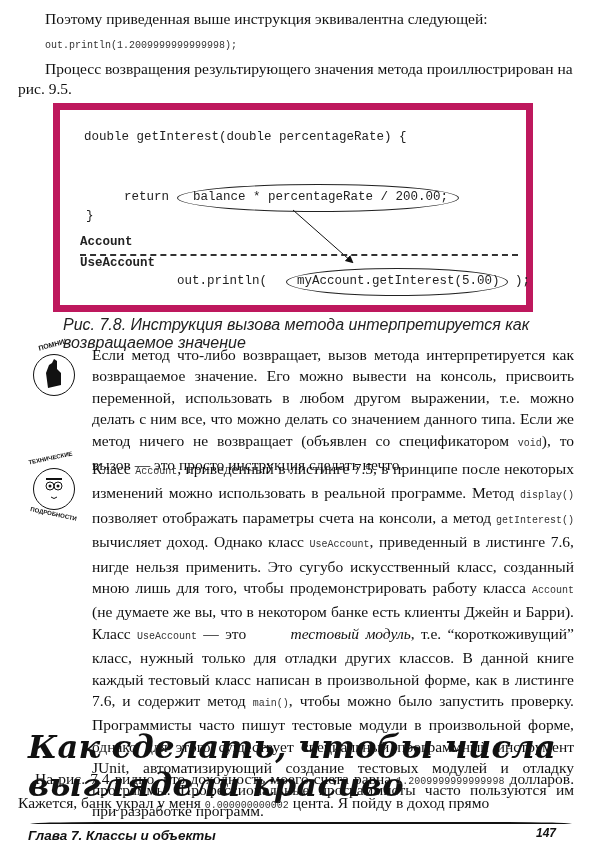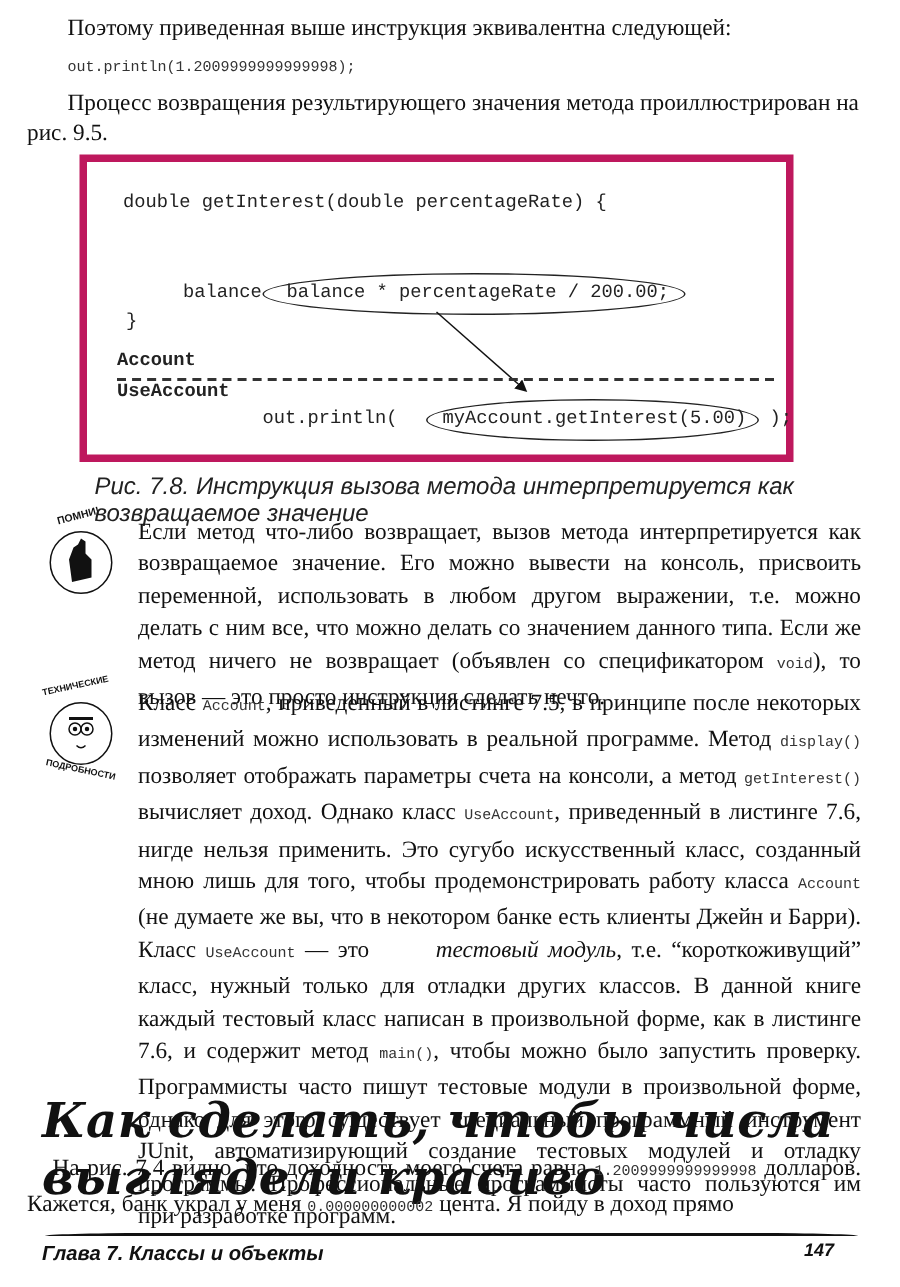--- a/index.html
+++ b/index.html
@@ -2,21 +2,21 @@
 <html><head>
   <meta charset="utf-8">
   <style>
     html, body { margin:0; padding:0; background:#fff; }
     body { width:600px; height:858px; position:relative; overflow:hidden; color:#111;
       font-family:"Liberation Serif", serif; }
     .abs { position:absolute; }
     .p { font-size:15.5px; line-height:21.4px; }
     .mono { font-family:"Liberation Mono", monospace; font-size:10px; color:#333; }
     .ind { text-indent:17px; }
-    .fig { left:53px; top:103px; width:466px; height:195px; border:5px solid #be185d; }
+    .fig { left:53px; top:103px; width:466px; height:195px; border:7px solid #be185d; }
     .code { font-family:"Liberation Mono", monospace; font-size:12.5px; color:#222; white-space:pre; position:absolute; }
     .bold { font-weight:bold; }
     .ellipse { position:absolute; border:1.3px solid #222; border-radius:50%; }
     .dash { position:absolute; left:20px; width:438px; border-top:2px dashed #333; }
     .caption { left:63px; top:316px; font-family:"Liberation Sans", sans-serif; font-style:italic; font-size:16px; color:#222; }
     .icon { position:absolute; width:40px; height:40px; border:1.5px solid #111; border-radius:50%; }
     .tip { left:92px; width:482px; text-align:justify; }
     .heading { left:28px; top:728px; font-family:"DejaVu Serif", serif; font-style:italic; font-weight:bold; font-size:32px; letter-spacing:0.3px; }
     .footer-line { left:30px; top:822px; width:542px; border-top:2px solid #111; border-radius:50% 50% 0 0 / 8px 8px 0 0; }
     .footer-left { left:28px; top:828px; font-family:"Liberation Sans", sans-serif; font-style:italic; font-weight:bold; font-size:13.5px;text-align:center; }
@@ -26,21 +26,21 @@
 </head>
 <body>
 
 <div class="abs p" style="left:45px;top:8px;">Поэтому приведенная выше инструкция эквивалентна следующей:</div>
 <div class="abs mono" style="left:45px;top:40px;">out.println(1.2009999999999998);</div>
 <div class="abs p" style="left:45px;top:58px;">Процесс возвращения результирующего значения метода проиллюстрирован на</div>
 <div class="abs p" style="left:18px;top:78px;">рис. 9.5.</div>
 
 <div class="abs fig">
   <span class="code" style="left:24px;top:20px;">double getInterest(double percentageRate) {</span>
-  <span class="code" style="left:64px;top:80px;">balance</span>
+  <span class="code" style="left:64px;top:80px;">return</span>
   <div class="ellipse" style="left:117px;top:74px;width:280px;height:26px;"></div>
   <span class="code" style="left:133px;top:80px;">balance * percentageRate / 200.00;</span>
   <span class="code" style="left:26px;top:99px;">}</span>
   <svg class="abs" style="left:0;top:0;" width="466" height="195">
     <defs>
         <marker id="ah" markerWidth="8" markerHeight="8" refX="6" refY="4" orient="auto">
           <path d="M0,0 L8,4 L0,8 z" fill="#111"></path>
         </marker>
       </defs>
     <line x1="233" y1="100" x2="292" y2="152" stroke="#111" stroke-width="1" marker-end="url(#ah)"></line>

